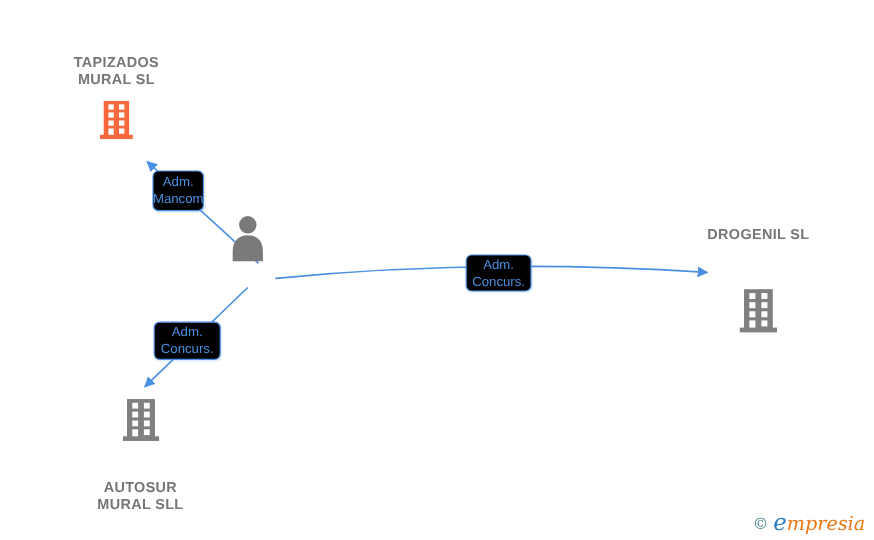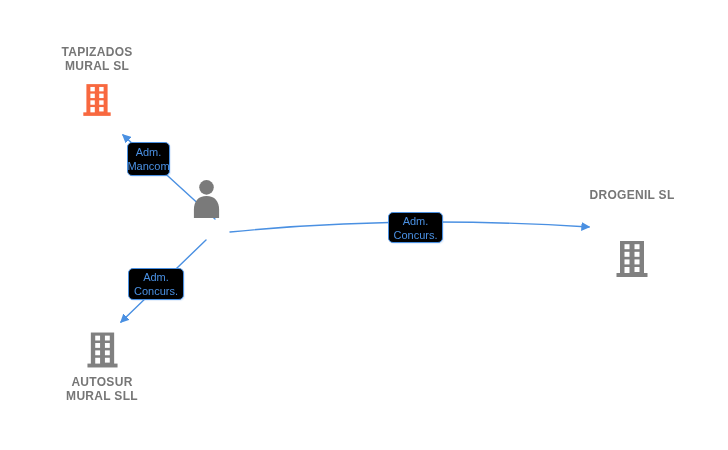--- a/index.html
+++ b/index.html
@@ -60,21 +60,21 @@
     text-align: center;
     line-height: 15px;
     letter-spacing: 0.3px;
   }
   .node-tapizados { left: 37px; top: 45px; width: 120px; }
   .node-tapizados .building-svg { margin-top: 9px; color: var(--highlight-orange); }
   .node-person { left: 151px; top: 172px; width: 110px; }
   .node-person .person-svg { margin-top: 7px; color: var(--person-gray); }
   .node-drogenil { left: 572px; top: 188px; width: 120px; gap: 32px; }
   .node-drogenil .building-svg { margin-top: 6px; color: var(--company-gray); }
-  .node-autosur { left: 43px; top: 332px; width: 118px; }
+  .node-autosur { left: 58px; top: 332px; width: 118px; gap: 24px; }
   .node-autosur .building-svg { color: var(--company-gray); }
   .node-autosur .company-name { margin-top: 7px; }
 
   .edge-label {
     position: absolute;
     z-index: 3;
     display: flex;
     flex-direction: column;
     align-items: center;
     justify-content: center;
@@ -199,14 +199,17 @@
   </div>
   <div class="edge-label edge-label-concurs">
     <span>Adm.</span>
     <span>Concurs.</span>
   </div>
   <div class="edge-label edge-label-mancom">
     <span>Adm.</span>
     <span>Concurs.</span>
   </div>
 
+  <div class="brand">
+    <span class="copy">©</span><span class="brand-e">e</span><span class="brand-rest">mpresia</span>
+  </div>
 
 </div>
 
 </body></html>

